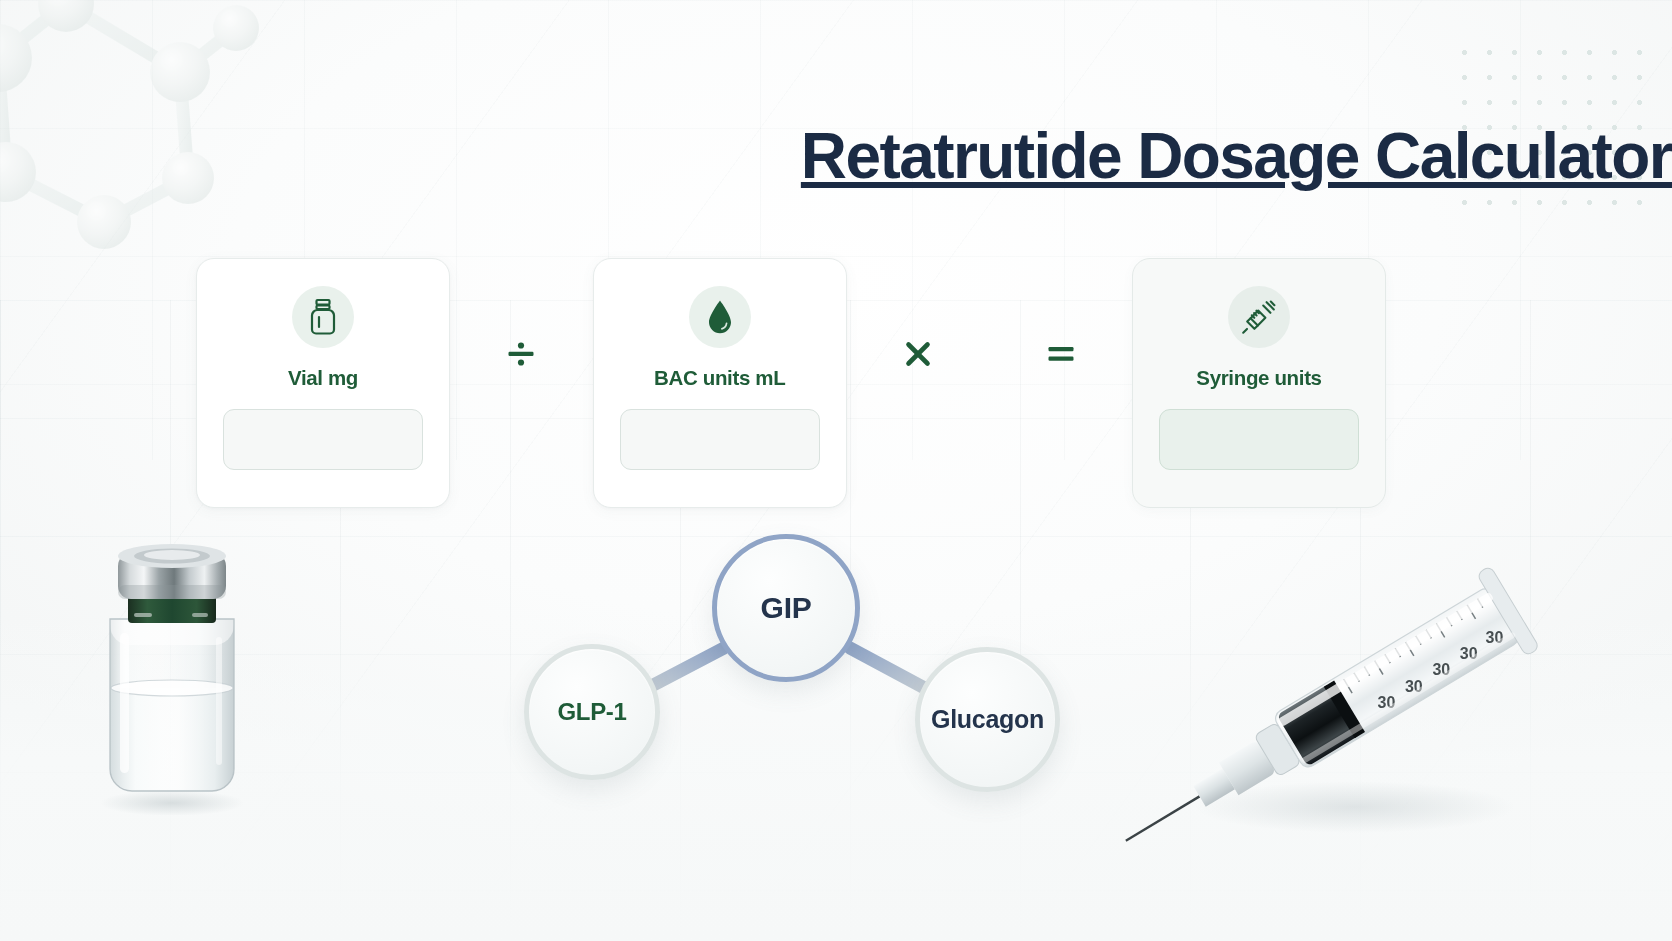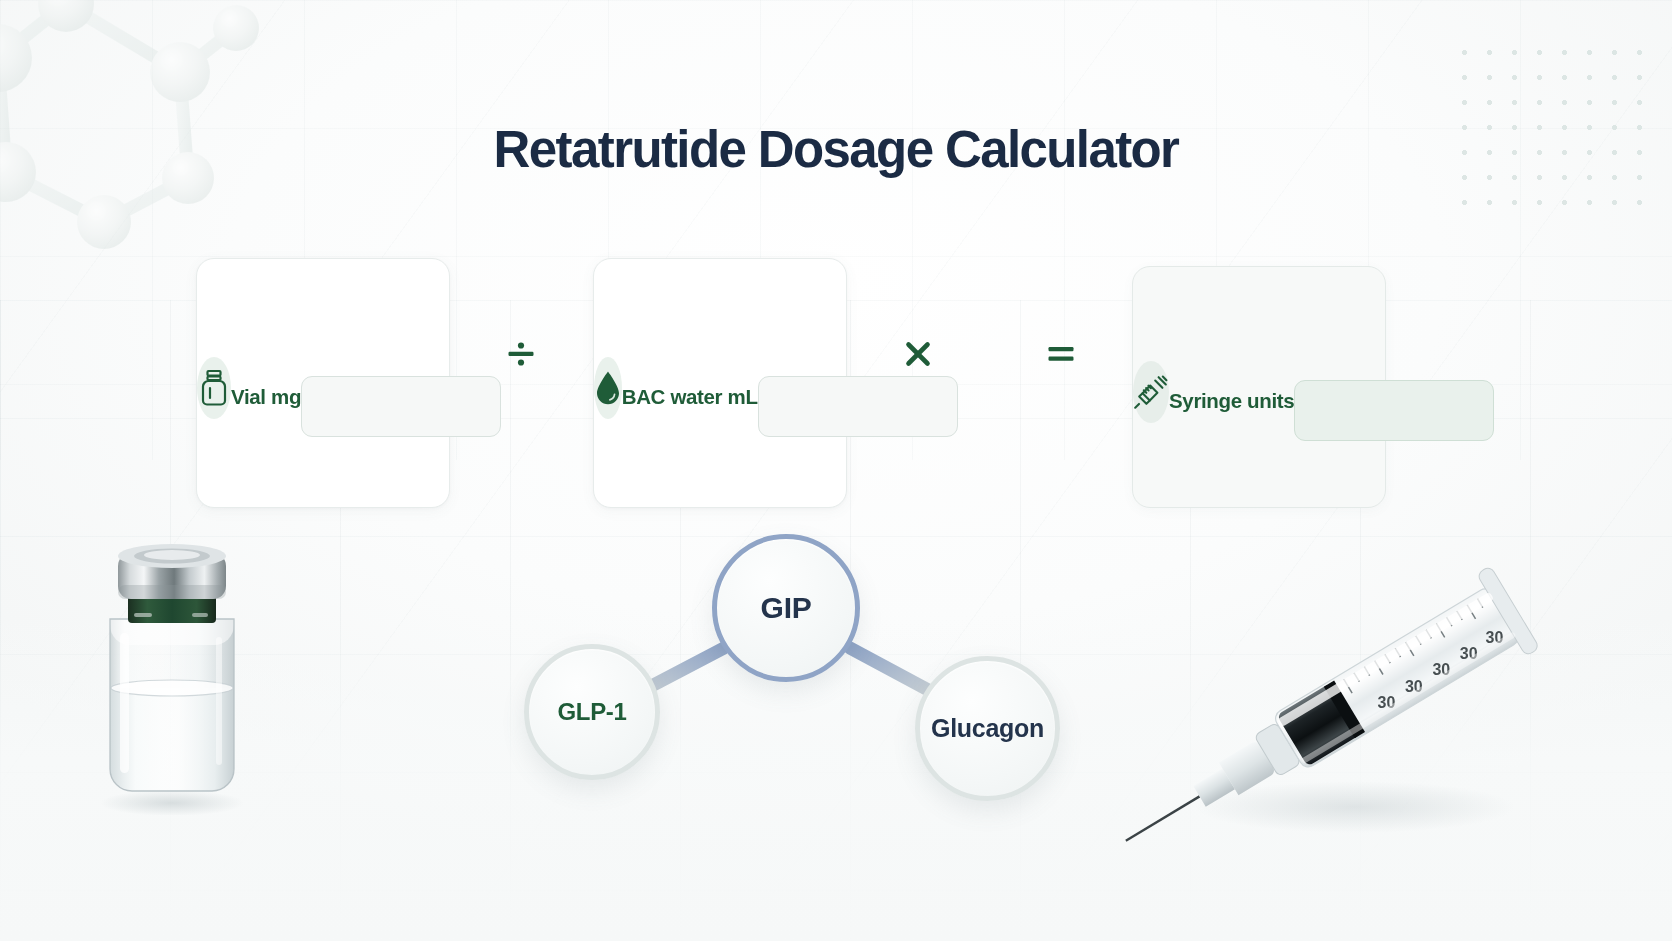--- a/index.html
+++ b/index.html
@@ -77,27 +77,28 @@
     width: 330px; height: 300px;
     opacity: .5;
     pointer-events: none;
   }
 
   
   .title {
     position: absolute;
     left: 0; right: 0;
     top: 124px;
-    text-align: center;
-    font-size: 51px;
+    text-align: right;
+    font-size: 64px;
     line-height: 1.02;
     font-weight: 700;
     letter-spacing: -1.6px;
     color: #1b2b44;
     white-space: nowrap;
+    text-decoration: underline;
   }
 
   
   .formula {
     position: absolute;
     left: 196px;
     top: 258px;
     width: 1190px;
     height: 250px;
     display: flex;
@@ -105,29 +106,28 @@
   }
 
   .card {
     width: 254px;
     flex: 0 0 254px;
     background: #ffffff;
     border: 1px solid #e7eceb;
     border-radius: 18px;
     box-shadow: 0 3px 14px rgba(90,110,115,.055), 0 1px 3px rgba(90,110,115,.04);
     display: flex;
-    flex-direction: row;
+    flex-direction: column;
     align-items: center;
     padding-top: 27px;
   }
   .card.result {
     background: #f7f9f8;
     border-color: #e4eae8;
     box-shadow: 0 3px 12px rgba(90,110,115,.045);
-    margin-top: 8px;
   }
 
   .icon-badge {
     width: 62px; height: 62px;
     border-radius: 50%;
     background: #e9f1ec;
     display: flex;
     align-items: center;
     justify-content: center;
     margin-bottom: 18px;
@@ -199,21 +199,21 @@
     justify-content: center;
   }
   .node-glp {
     left: 34px; top: 124px;
     width: 136px; height: 136px;
     border: 5px solid #dde4e3;
     font-size: 24px;
     color: #1f5c38;
   }
   .node-glucagon {
-    left: 425px; top: 136px;
+    left: 425px; top: 127px;
     width: 145px; height: 145px;
     border: 5px solid #dde4e3;
     font-size: 25px;
     color: #24344c;
   }
 
   
   .vial {
     position: absolute;
     left: 88px; top: 525px;
@@ -296,21 +296,21 @@
       </svg>
     </div>
 
     <div class="card">
       <div class="icon-badge">
         <svg width="28" height="36" viewBox="0 0 28 36" fill="#1f5c38">
           <path d="M14 1.5 C14 1.5 3 16 3 23.2 A11 11 0 0 0 25 23.2 C25 16 14 1.5 14 1.5 Z"></path>
           <path d="M21.4 24.5 a7.5 7.5 0 0 1 -5.4 6.2 a0.9 0.9 0 0 1 -0.5 -1.7 a5.8 5.8 0 0 0 4.2 -4.8 a0.85 0.85 0 0 1 1.7 0.3 z" fill="#d9e7de"></path>
         </svg>
       </div>
-      <div class="card-label">BAC water mL</div>
+      <div class="card-label">BAC units mL</div>
       <input class="card-input" type="text" value="" style="">
     </div>
 
     <div class="op">
       <svg width="30" height="30" viewBox="0 0 30 30" stroke="#1f5c38" stroke-width="4.6" stroke-linecap="round">
         <line x1="5.5" y1="5.5" x2="24.5" y2="24.5"></line>
         <line x1="24.5" y1="5.5" x2="5.5" y2="24.5"></line>
       </svg>
     </div>
 

